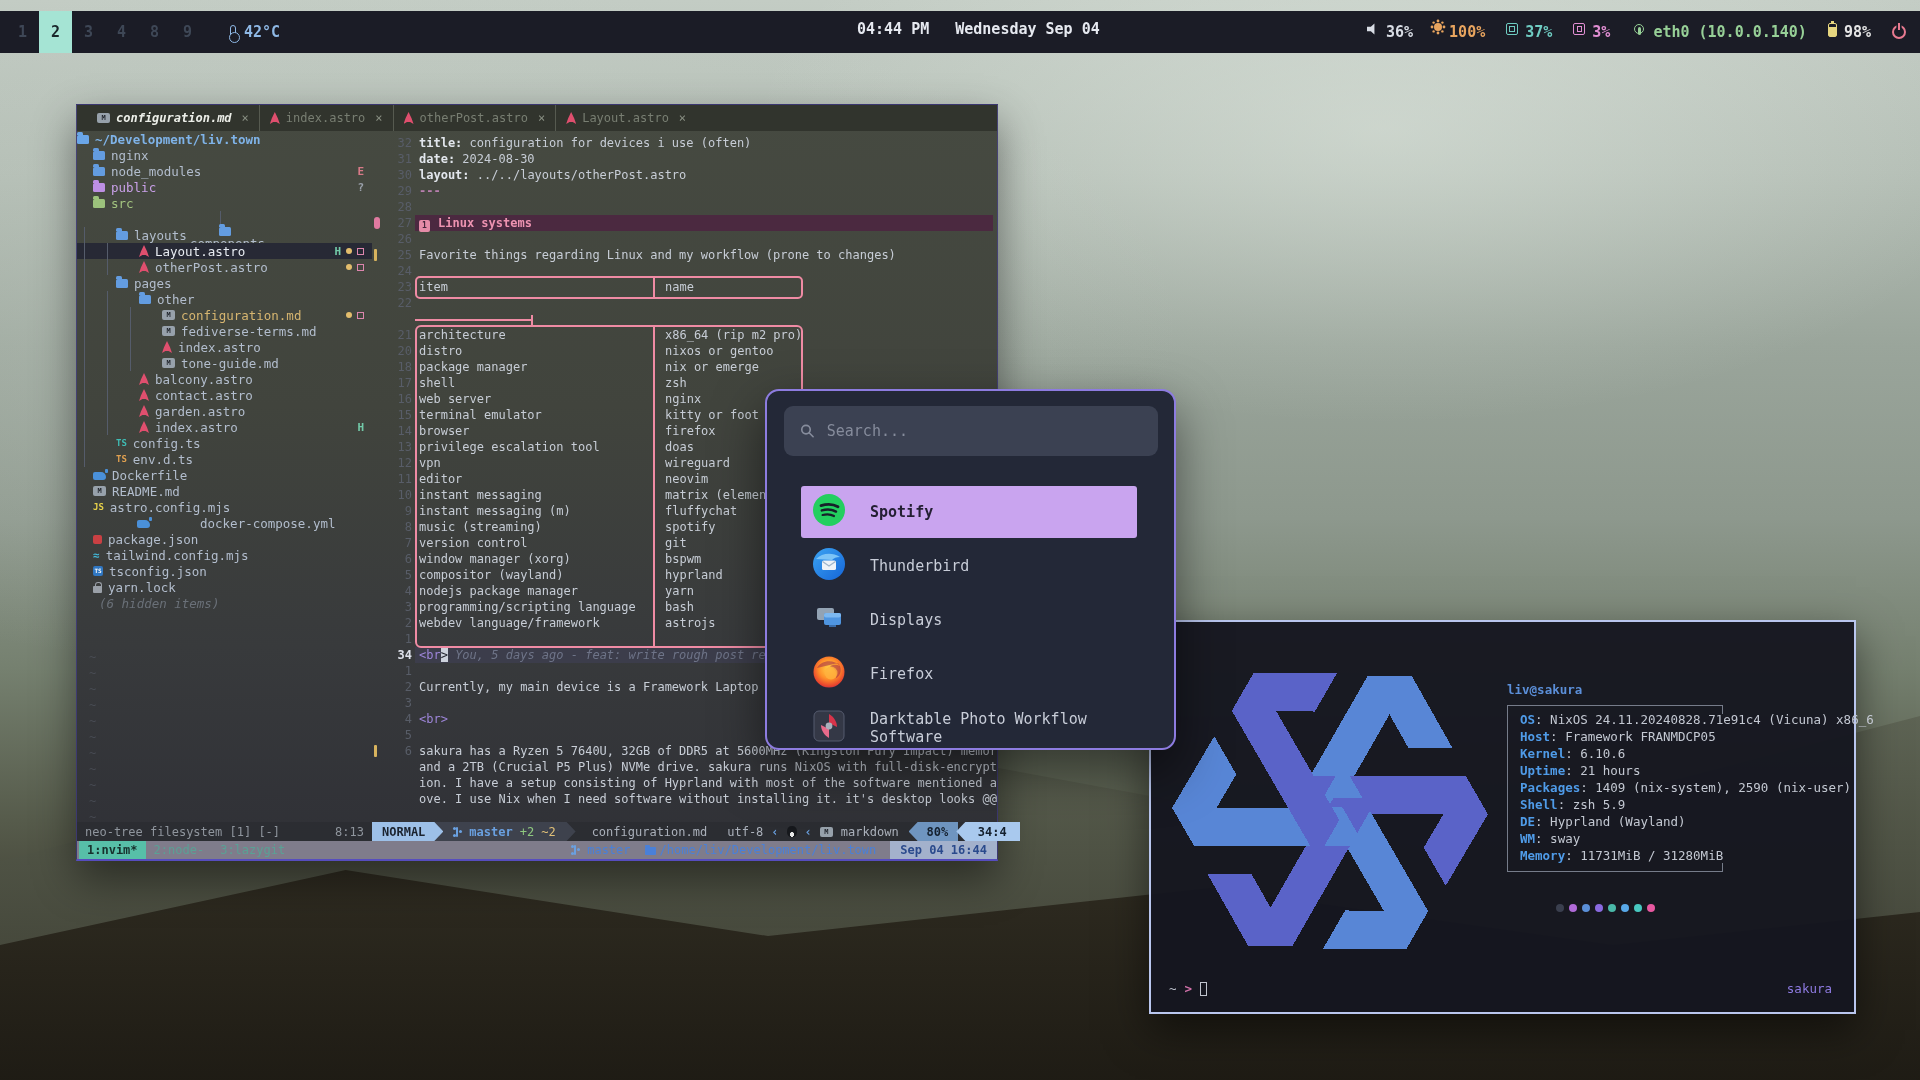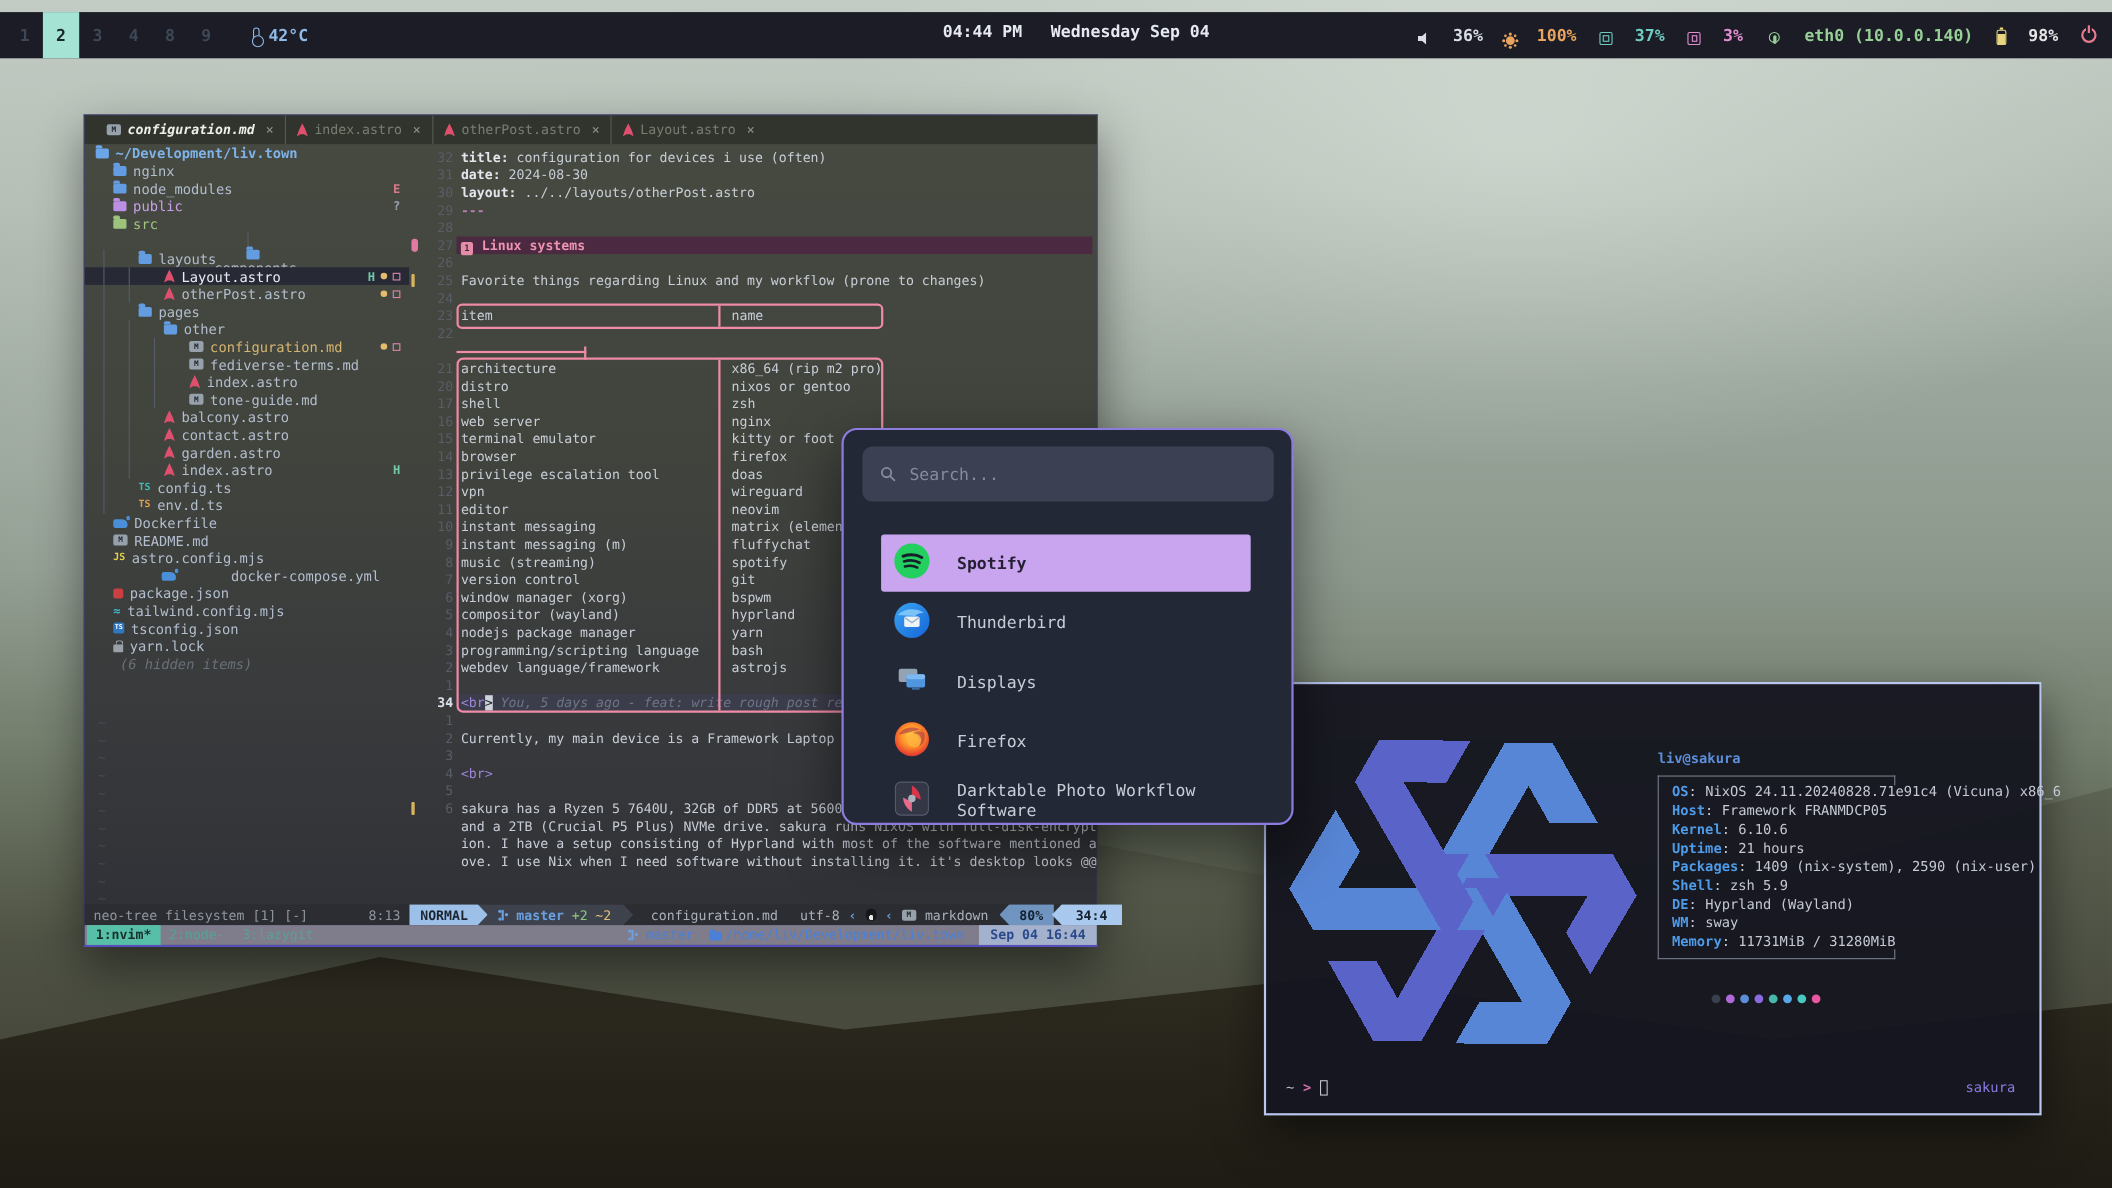--- a/index.html
+++ b/index.html
@@ -22,21 +22,21 @@
   .bar{position:absolute;left:0;top:11px;width:1920px;height:42px;background:#1b1c26;z-index:40;
        display:flex;align-items:center;color:#d8dce4;font-size:15px;}
   .ws{display:flex;height:100%;align-items:stretch;margin-left:6px}
   .ws .cell{width:33px;display:flex;align-items:center;justify-content:center;color:#3e4756;font-weight:bold;cursor:default}
   .ws .cell.active{background:#a5e4d4;color:#19262a}
   .temp{display:flex;align-items:center;gap:8px;color:#8fb9e6;margin-left:26px;font-weight:bold}
   .thermo{position:relative;width:6px;height:15px;border:1.5px solid #8fb9e6;border-radius:3px}
   .thermo::after{content:"";position:absolute;left:-2.2px;bottom:-4px;width:9px;height:9px;border:1.5px solid #8fb9e6;border-radius:50%;background:#1b1c26}
   .clock{position:absolute;left:857px;top:0;height:36px;display:flex;align-items:center;gap:26px;color:#e6e9f0;font-weight:bold}
   .stats{position:absolute;right:14px;top:0;height:42px;display:flex;align-items:center;gap:21px;font-weight:bold}
-  .stat{display:flex;align-items:flex-end;gap:20px}
+  .stat{display:flex;align-items:flex-start;gap:7px}
   .v-vol{color:#d9dde5}.v-bri{color:#e9a55f}.v-cpu{color:#6fccc2}.v-mem{color:#e18ed2}.v-net{color:#97d097}.v-bat{color:#e5e5e5}
   .ic-vol{width:12px;height:12px;background:#d9dde5;clip-path:polygon(0 32%,32% 32%,62% 4%,62% 96%,32% 68%,0 68%)}
   .ic-bri{width:8px;height:8px;border-radius:50%;background:#e9a55f;
           box-shadow:0 -6px 0 -2.6px #e9a55f,0 6px 0 -2.6px #e9a55f,6px 0 0 -2.6px #e9a55f,-6px 0 0 -2.6px #e9a55f,4.4px 4.4px 0 -2.8px #e9a55f,-4.4px 4.4px 0 -2.8px #e9a55f,4.4px -4.4px 0 -2.8px #e9a55f,-4.4px -4.4px 0 -2.8px #e9a55f}
   .chip{width:12px;height:12px;border:1.6px solid;border-radius:2px;position:relative}
   .chip::before{content:"";position:absolute;left:2.2px;top:2.2px;right:2.2px;bottom:2.2px;border:1.3px solid}
   .c-cpu{border-color:#6fccc2}.c-cpu::before{border-color:#6fccc2}
   .c-mem{border-color:#e18ed2}.c-mem::before{border-color:#e18ed2}
   .ic-net{position:relative;width:15px;height:13px}
   .ic-net::before{content:"";position:absolute;left:3px;top:1px;width:8px;height:8px;border:1.5px solid #97d097;border-radius:50%}
@@ -63,21 +63,21 @@
   .ic-fold::before{content:"";position:absolute;top:-2.6px;left:0;width:6px;height:3px;border-radius:1.5px 1.5px 0 0;background:inherit}
   .ic-txt{font-weight:bold;font-size:9px}
   .ic-sq{width:10px;height:10px;border-radius:2px;color:#fff;font:bold 6px/10px "DejaVu Sans Mono",monospace;text-align:center}
   .ic-lock{position:relative;width:9px;height:7px;background:#9aa0a8;border-radius:1px;margin-top:4px}
   .ic-lock::before{content:"";position:absolute;left:1.6px;top:-4px;width:5px;height:5px;border:1.4px solid #9aa0a8;border-bottom:none;border-radius:3px 3px 0 0}
   .ic-docker{position:relative;width:13px;height:8px;background:#4a90d9;border-radius:2px 5px 3px 2px;margin-top:2px}
   .ic-docker::before{content:"";position:absolute;right:-2px;top:-3px;width:3px;height:4px;background:#4a90d9;border-radius:1px}
 
   
   .tree{position:absolute;left:0;top:26px;width:295px;bottom:37px;overflow:hidden;font-size:12.5px}
-  .trow{position:relative;height:16px;display:flex;align-items:center;padding-left:10px;white-space:nowrap;cursor:pointer;color:#b2bdcd}
+  .trow{position:relative;height:16px;display:flex;align-items:center;white-space:nowrap;cursor:pointer;color:#b2bdcd}
   .trow.sel{background:#272935;color:#e8ecf2}
   .trow .lbl{margin-left:6px}
   .guide{display:inline-block;width:16px;height:16px;border-left:1px solid #555c6b;margin-left:7px;flex:none}
   .pad{display:inline-block;width:16px;flex:none}
   .badges{position:absolute;right:8px;top:0;height:16px;display:flex;align-items:center;gap:5px;font-size:11px;font-weight:bold}
   .b-dot{width:6px;height:6px;border-radius:50%;background:#e3bd6d}
   .b-sq{width:7px;height:7px;border:1.5px solid #dd86ae}
   .b-E{color:#d87a88}.b-q{color:#9aa0aa}.b-H{color:#72c9a8}
   .c-root{color:#7fb3e8;font-weight:bold}.c-purple{color:#c9a0e8}.c-green{color:#a3c47f}.c-gold{color:#d6b570}.c-note{color:#6a7078;font-style:italic}
   .tildes{position:absolute;left:12px;top:518px;color:#565b66;opacity:.55;font-size:12px;line-height:16px}
@@ -495,20 +495,24 @@
           <span class="ln"></span>
           <span class="tx"></span>
         </span>
         <span class="row" style="display: block;">
           <span class="ln">21</span>
           <span class="tx"><span>architecture</span><span class="tname">x86_64 (rip m2 pro)</span></span>
         </span>
         <span class="row" style="display: block;">
           <span class="ln">20</span>
           <span class="tx"><span>distro</span><span class="tname">nixos or gentoo</span></span>
+        </span>
+        <span class="row" style="display: block;">
+          <span class="ln">18</span>
+          <span class="tx"><span>package manager</span><span class="tname">nix or emerge</span></span>
         </span>
         <span class="row" style="display: block;">
           <span class="ln">17</span>
           <span class="tx"><span>shell</span><span class="tname">zsh</span></span>
         </span>
         <span class="row" style="display: block;">
           <span class="ln">16</span>
           <span class="tx"><span>web server</span><span class="tname">nginx</span></span>
         </span>
         <span class="row" style="display: block;">

